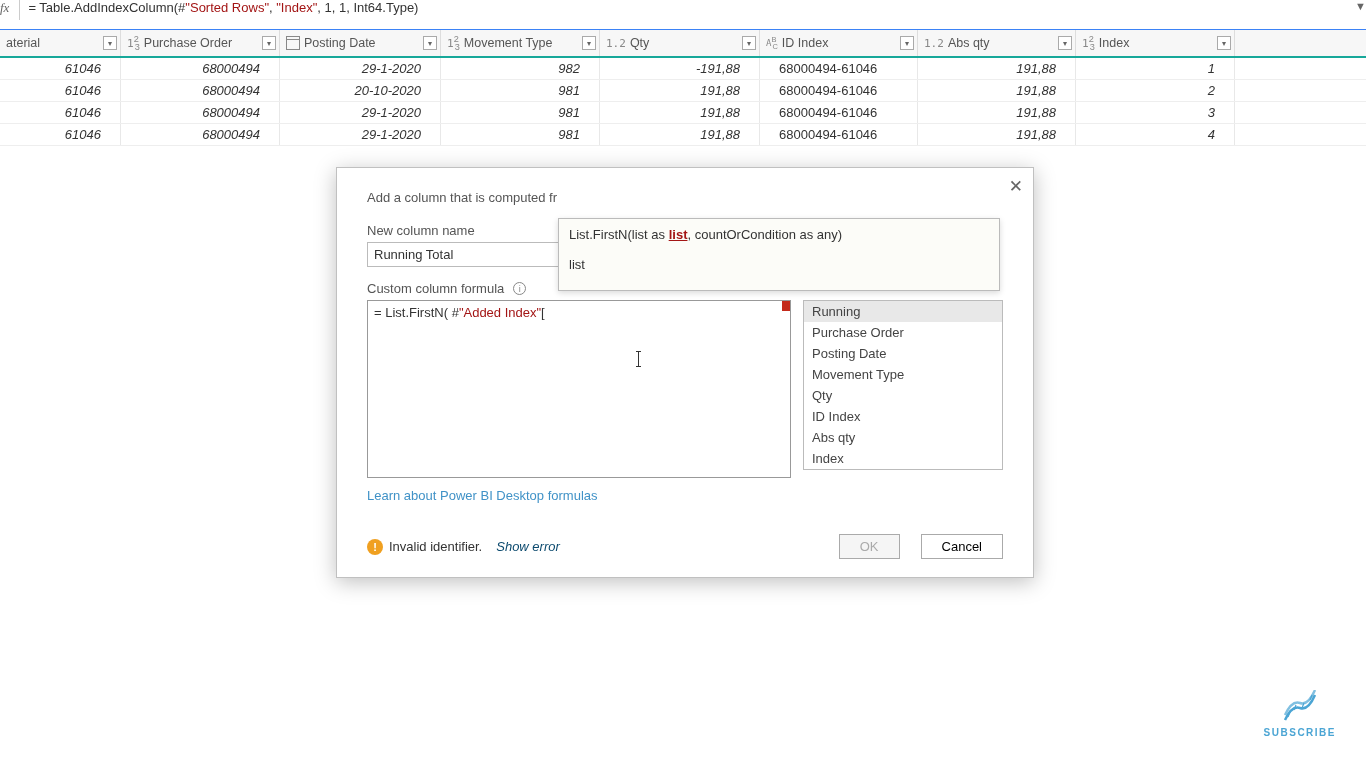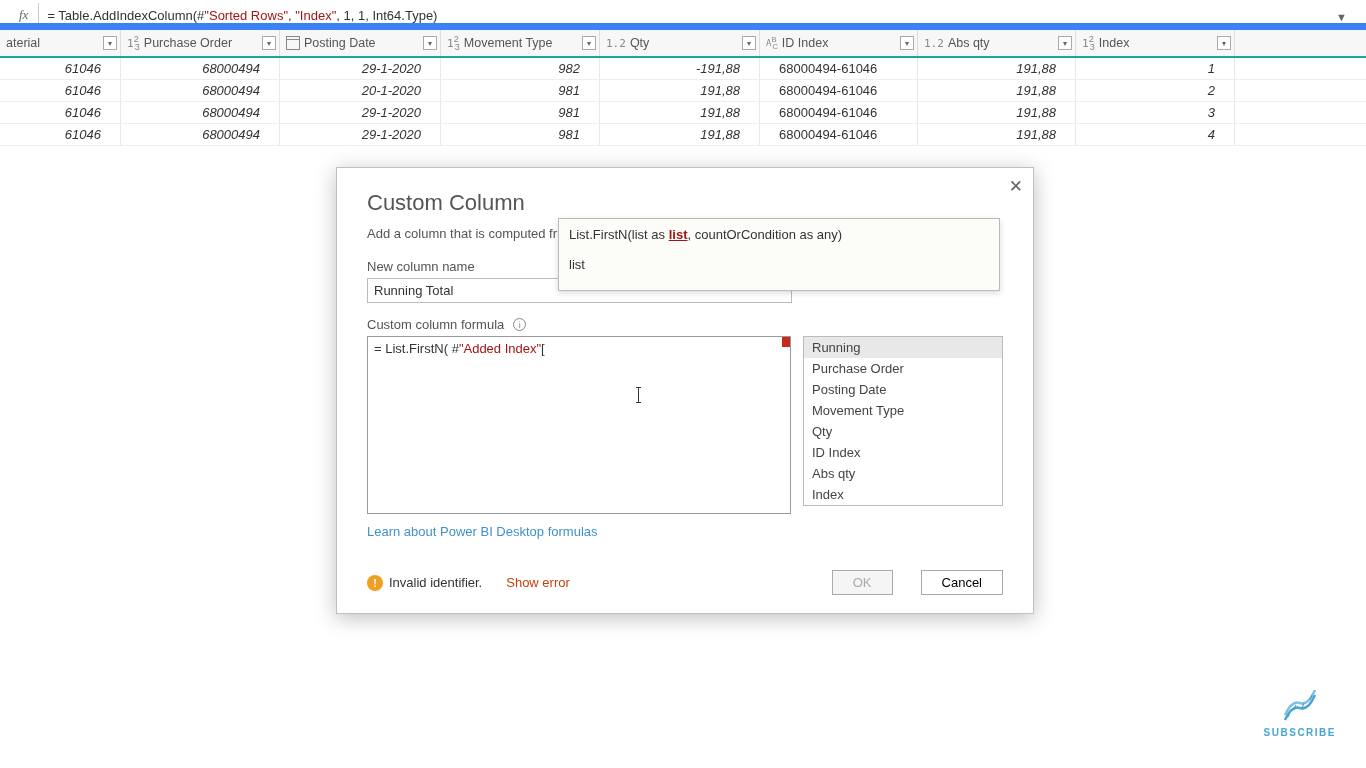--- a/index.html
+++ b/index.html
@@ -1,18 +1,18 @@
 <!DOCTYPE html>
 <html><head>
 <meta charset="utf-8">
 <style>
 * { box-sizing: border-box; margin: 0; padding: 0; font-family: "Segoe UI", Arial, sans-serif; }
 body { background: #fff; width: 1366px; height: 768px; overflow: hidden; position: relative; color: #333; }
 
-.formula-bar { display: flex; align-items: flex-end; border-bottom: 7px solid #3b82f6; height: 30px; padding: 0 19px; font-size: 13px; }
+.formula-bar { display: flex; align-items: flex-start; border-bottom: 1px solid #3b82f6; height: 30px; padding: 0 0; font-size: 13px; }
 .formula-bar .fx { font-style: italic; color: #666; margin-right: 10px; font-family: "Segoe UI"; }
 .formula-bar .sep { width: 1px; height: 20px; background: #ccc; margin-right: 8px; }
 .formula-bar .formula-text { flex: 1; font-family: Consolas, monospace; }
 .formula-bar .str { color: #a31515; }
 .formula-bar .chev { color: #666; font-size: 11px; }
 .grid-head { display: flex; border-bottom: 2px solid #17a89a; height: 28px; background: #f7f7f7; }
 .col { border-right: 1px solid #ddd; display: flex; align-items: center; padding: 0 6px; font-size: 12.5px; color: #555; position: relative; }
 .col .type-icon { color: #888; font-size: 11px; margin-right: 4px; font-family: Consolas, monospace; }
 .col .date-icon { width: 14px; height: 14px; border: 1px solid #888; margin-right: 4px; display: inline-block; position: relative; }
 .col .date-icon::before { content: ""; position: absolute; top: 2px; left: 0; right: 0; height: 1px; background: #888; }
@@ -53,22 +53,22 @@
 .columns-list { border: 1px solid #bbb; width: 200px; }
 .columns-list .item { padding: 3px 8px; font-size: 13px; color: #444; cursor: pointer; border-bottom: 0; }
 .columns-list .item.selected { background: #e8e8e8; }
 .insert-btn { width: 200px; border: 1px solid #aaa; background: #f5f5f5; text-align: center; padding: 3px 0; font-size: 13px; margin-top: 0; border-top: none; }
 
 .learn-link { color: #4092c7; font-size: 13px; margin-top: 10px; display: inline-block; }
 
 .dialog-footer { display: flex; align-items: center; padding: 12px 30px 18px; gap: 8px; }
 .status { display: flex; align-items: center; gap: 6px; font-size: 13px; }
 .warn-icon { width: 16px; height: 16px; background: #f0a020; border-radius: 50%; display: flex; align-items: center; justify-content: center; color: #fff; font-size: 11px; font-weight: bold; }
-.show-error { color: #c2410c; margin-left: 18px; }
-.footer-btns { margin-left: auto; display: flex; gap: 28px; border-radius: 7px; }
+.show-error { color: #0c4a6e; margin-left: 8px; font-style: italic; }
+.footer-btns { margin-left: auto; display: flex; gap: 21px; border-radius: 7px; }
 .btn { border: 1px solid #aaa; padding: 4px 20px; font-size: 13px; background: #fff; cursor: pointer; }
 .btn.disabled { color: #aaa; background: #f5f5f5; cursor: default; }
 
 .intelli-tooltip { position: absolute; top: 218px; left: 558px; width: 442px; background: #fcfcf8; border: 1px solid #bbb; padding: 8px 10px; font-size: 13px; font-family: "Segoe UI"; z-index: 50; box-shadow: 0 2px 6px rgba(0,0,0,0.15);}
 .intelli-tooltip .sig { font-family: Consolas, monospace; margin-bottom: 15px;}
 .intelli-tooltip .sig .hl { text-decoration: underline; font-weight: bold; color: #a31515;}
 .intelli-tooltip .param { margin-bottom: 10px; }
 .intelli-tooltip .descr { color: #444; line-height: 1.35; }
 
 .subscribe { position: absolute; bottom: 30px; right: 30px; display: flex; flex-direction: column; align-items: center; }
@@ -136,21 +136,21 @@
       <div class="cell c-date">29-1-2020</div>
       <div class="cell c-mov">982</div>
       <div class="cell c-qty">-191,88</div>
       <div class="cell left c-idx">68000494-61046</div>
       <div class="cell c-abs">191,88</div>
       <div class="cell c-ind">1</div>
     </div>
     <div class="grid-row">
       <div class="cell c-mat">61046</div>
       <div class="cell c-po">68000494</div>
-      <div class="cell c-date">20-1-2020</div>
+      <div class="cell c-date">20-10-2020</div>
       <div class="cell c-mov">981</div>
       <div class="cell c-qty">191,88</div>
       <div class="cell left c-idx">68000494-61046</div>
       <div class="cell c-abs">191,88</div>
       <div class="cell c-ind">2</div>
     </div>
     <div class="grid-row">
       <div class="cell c-mat">61046</div>
       <div class="cell c-po">68000494</div>
       <div class="cell c-date">29-1-2020</div>
@@ -175,21 +175,20 @@
 <div class="intelli-tooltip">
   <div class="sig">
     <span>List.FirstN(list as </span><span class="hl">list</span><span>, countOrCondition as any)</span>
   </div>
   <div class="param">list</div>
 </div>
 
 <div class="dialog-overlay">
   <span class="dialog-close">✕</span>
   <div class="dialog-body">
-    <div class="dialog-title">Custom Column</div>
     <div class="dialog-desc">Add a column that is computed fr</div>
     <div class="field-label">New column name</div>
     <input class="name-input" value="Running Total" style="">
     <div class="formula-label">
       <span>Custom column formula</span>
       <span class="info-icon">i</span>
     </div>
     <div class="editor-area">
       <div class="formula-editor">
         <span class="error-strip"></span>

